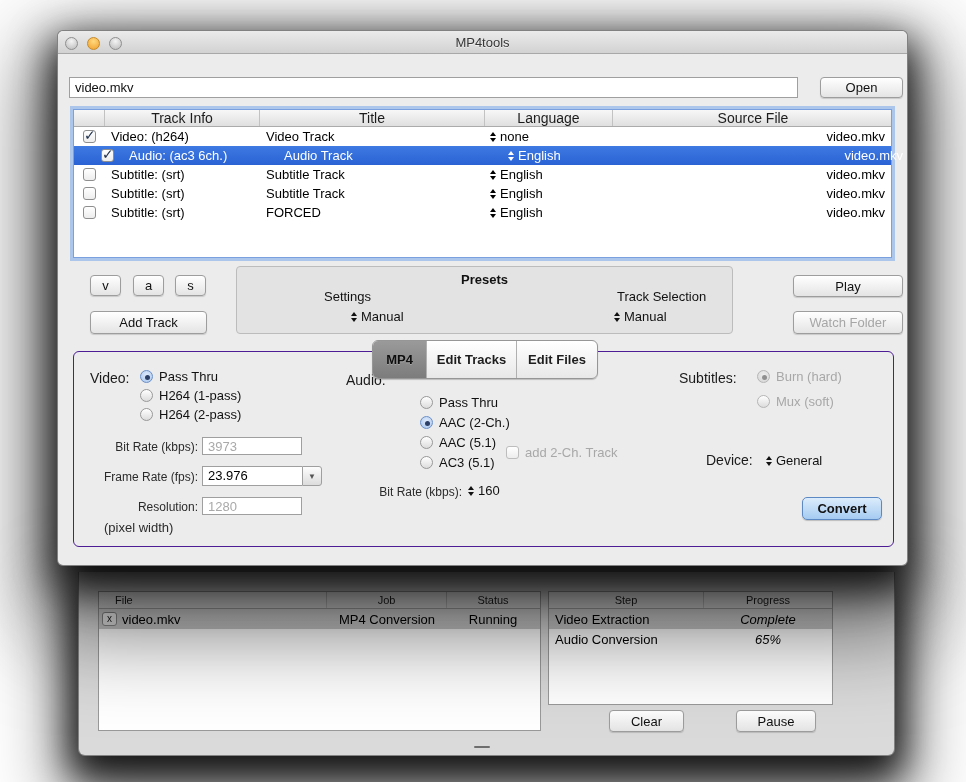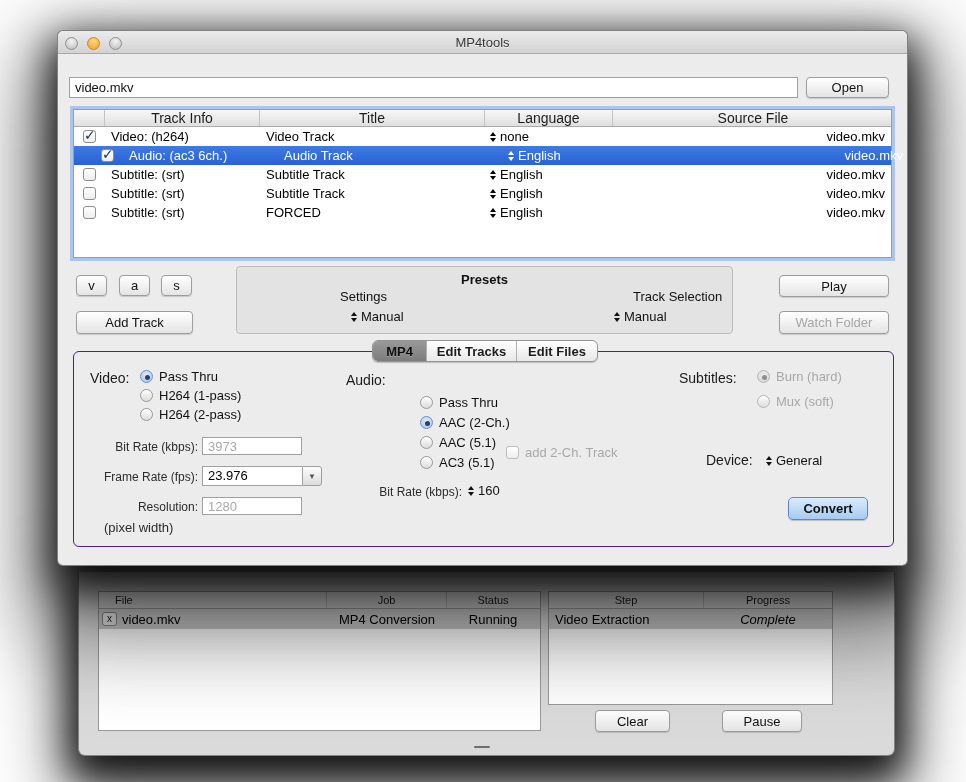--- a/index.html
+++ b/index.html
@@ -33,21 +33,21 @@
     border:1px solid #8f8f8f;
     background:radial-gradient(circle at 50% 30%, #f4f4f4, #b9b9b9); }
   .tl.close { left:7px; } .tl.zoom { left:51px; }
   .tl.min { left:29px; border-color:#c68a2a;
     background:radial-gradient(circle at 50% 30%, #ffd97e, #f09f2c); }
 
   
   .btn { display:flex; align-items:center; justify-content:center;
     background:linear-gradient(#ffffff,#e4e4e4); border:1px solid #9d9d9d;
     border-radius:4px; font-size:13px; color:#111;
-    box-shadow:0 1px 1px rgba(0,0,0,.15); }
+    box-shadow:0 1px 1px rgba(0,0,0,.15);margin-left:14px; }
   .btn.disabled { color:#a6a6a6; }
   .field { background:#fff; border:1px solid #9f9f9f; font-size:13px; color:#111;
     padding:1px 5px; }
   .field.dim { color:#a9a9a9; }
   .stepper { display:inline-flex; flex-direction:column; align-items:center;
     gap:2px; margin-right:4px; }
   .stepper i { display:block; width:0; height:0;
     border-left:3.5px solid transparent; border-right:3.5px solid transparent; }
   .stepper i.up { border-bottom:4px solid currentColor; }
   .stepper i.dn { border-top:4px solid currentColor; }
@@ -90,28 +90,28 @@
   .c-lang { width:128px; padding-left:5px; flex:none; display:flex; align-items:center; }
   .c-src { width:280px; padding-right:8px; text-align:right; flex:none; }
 
   
   .tiny-btn { position:absolute; top:244px; width:31px; height:21px; }
   .add-track { position:absolute; left:18px; top:280px; width:117px; height:23px; }
   .presets { position:absolute; left:178px; top:235px; width:497px; height:68px;
     background:#e3e3e3; border:1px solid #bcbcbc; border-radius:4px; }
   .presets-title { position:absolute; width:100%; top:5px; text-align:center;
     font-size:13px; font-weight:bold; color:#111; }
-  .preset-label { position:absolute; font-size:13px; color:#111;margin-left:16px; }
+  .preset-label { position:absolute; font-size:13px; color:#111; }
   .preset-pop { position:absolute; display:flex; align-items:center; font-size:13px;
     color:#111; }
   .play-btn { position:absolute; left:721px; top:244px; width:110px; height:22px; }
   .watch-btn { position:absolute; left:721px; top:280px; width:110px; height:23px; }
 
   
-  .tabs { position:absolute; left:314px; top:309px; height:22px; display:flex;
+  .tabs { position:absolute; left:314px; top:309px; height:39px; display:flex;
     border:1px solid #969696; border-radius:6px; overflow:hidden; z-index:3;
     background:linear-gradient(#ffffff,#e8e8e8); box-shadow:0 1px 1px rgba(0,0,0,.2); }
   .tab { display:flex; align-items:center; justify-content:center; font-size:13px;
     font-weight:bold; color:#1d1d1d; border-right:1px solid #b0b0b0; }
   .tab:last-child { border-right:none; }
   .tab.active { background:linear-gradient(#9a9a9a,#7c7c7c); color:#0e0e0e;
     text-shadow:0 1px 0 rgba(255,255,255,.25); }
 
   
   .panel { position:absolute; left:15px; top:320px; width:821px; height:196px;
@@ -394,20 +394,24 @@
 
     <div class="qtable" style="left:469px; top:19px; width:285px; height:114px">
       <div class="qhead">
         <div class="ph-step">Step</div>
         <div class="ph-prog">Progress</div>
       </div>
       <div class="qrow hl">
         <div class="pc-step">Video Extraction</div>
         <div class="pc-prog">Complete</div>
       </div>
+      <div class="qrow">
+        <div class="pc-step">Audio Conversion</div>
+        <div class="pc-prog">65%</div>
+      </div>
     </div>
 
     <button class="btn" style="position:absolute; left:516px; top:138px; width:75px; height:22px">Clear</button>
     <button class="btn" style="position:absolute; left:643px; top:138px; width:80px; height:22px">Pause</button>
 
     <div class="resize-dash"></div>
   </div>
 </div>
 
 </body></html>

